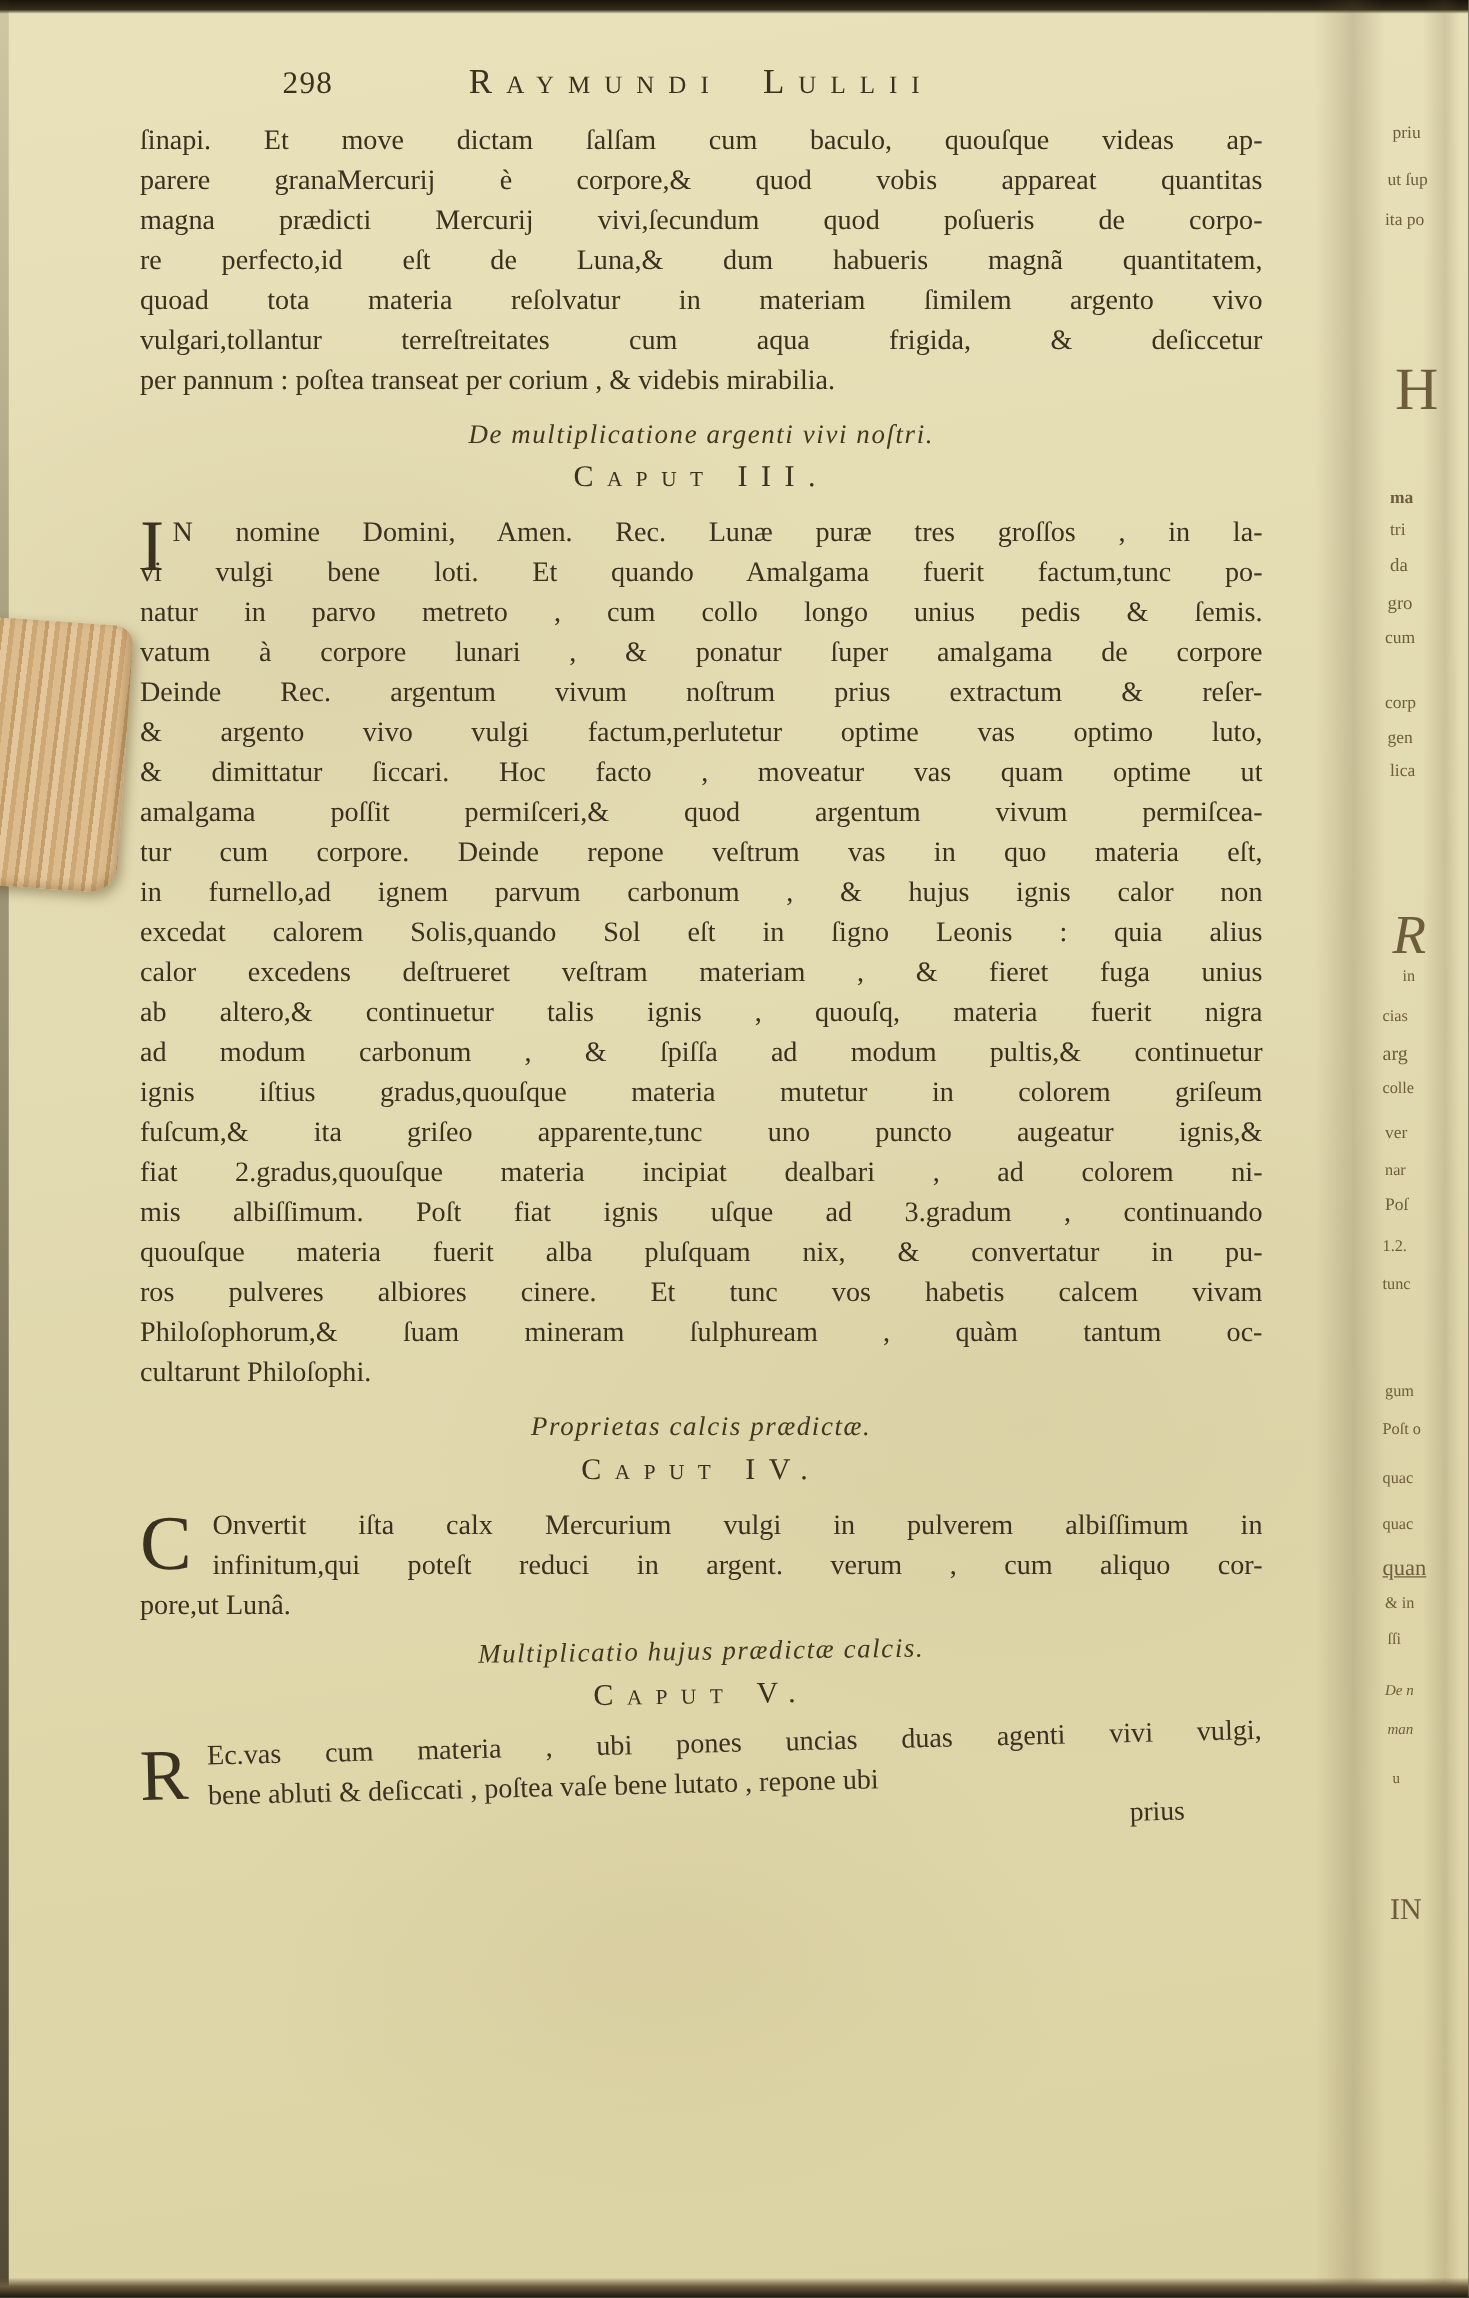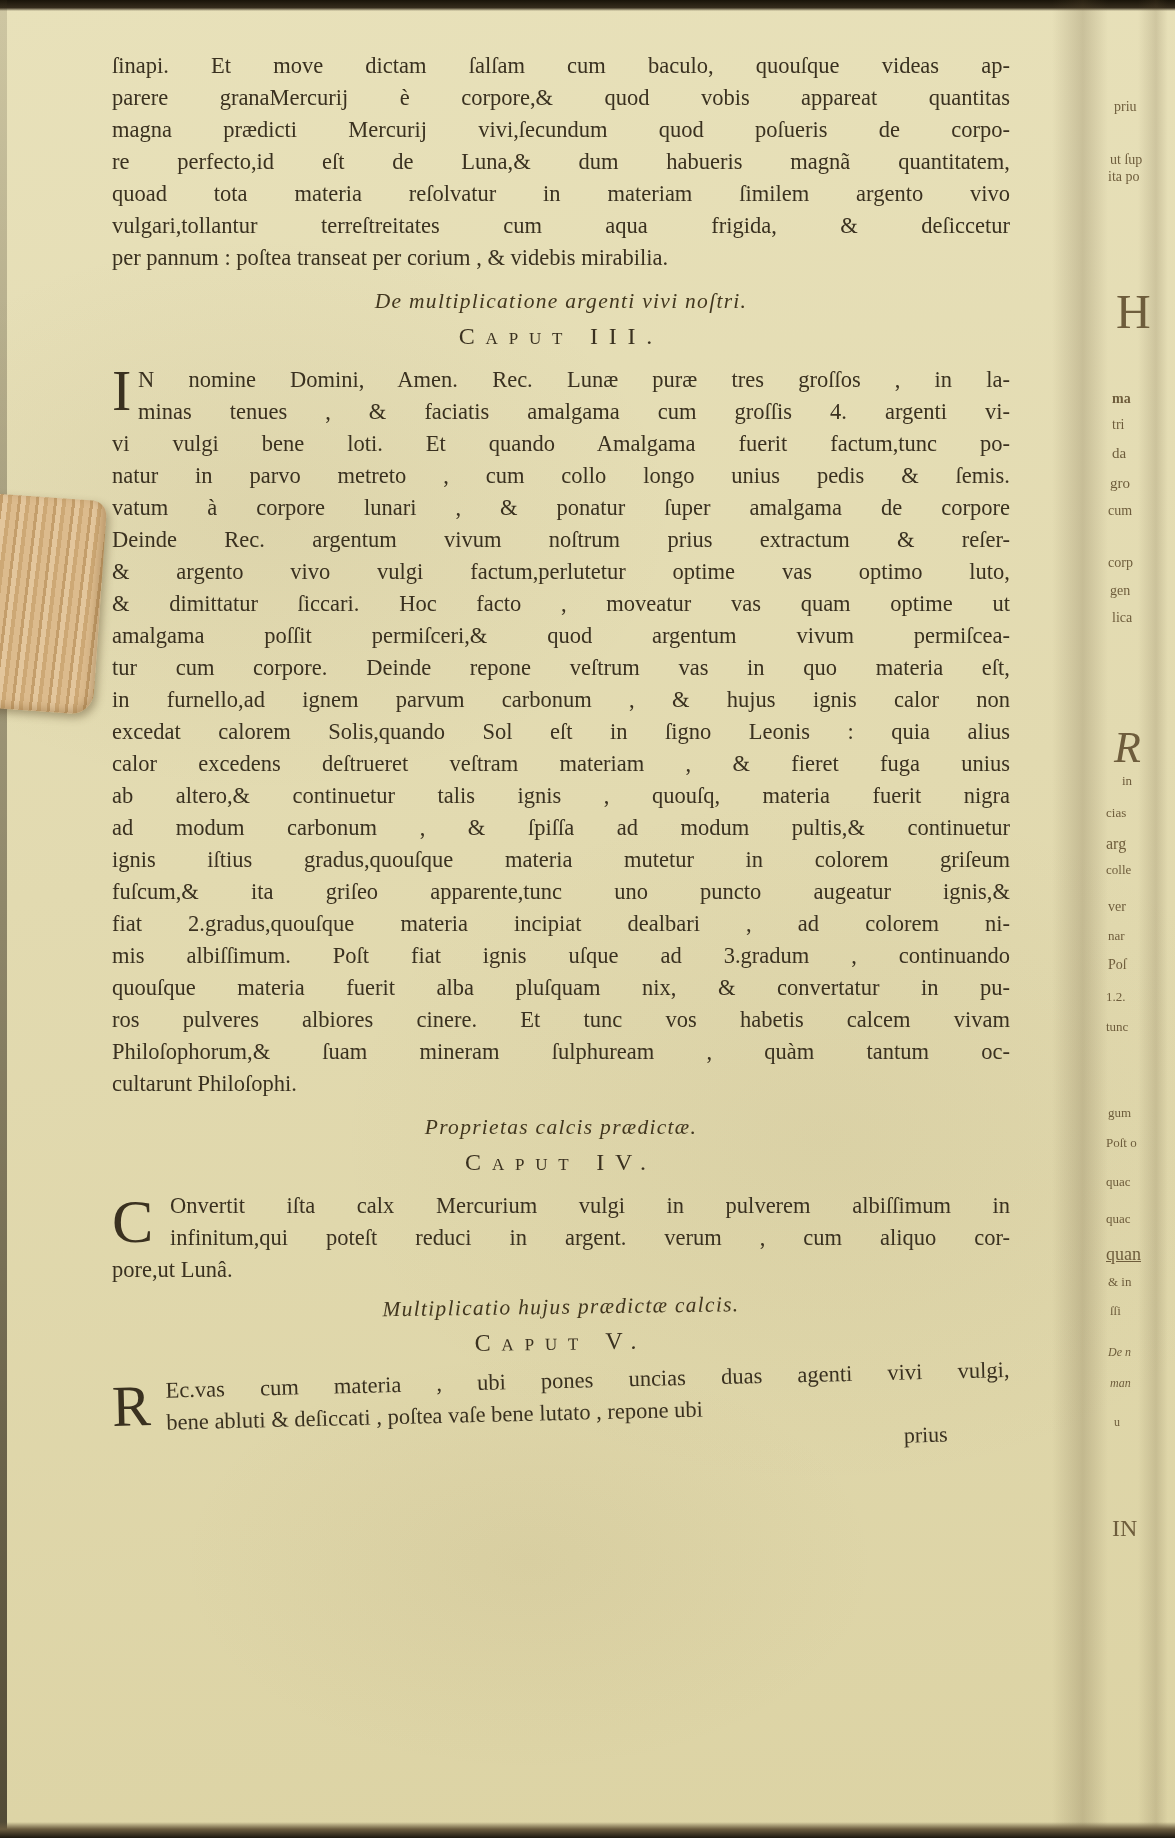--- a/index.html
+++ b/index.html
@@ -66,39 +66,42 @@
 
 <div class="scan">
 
   <div class="edge-top"></div>
   <div class="edge-left"></div>
   <div class="crease-right"></div>
   <div class="crease-right2"></div>
 
   <div class="text-block">
 
+    <div class="header">
+      <span class="pageno">298</span>
+      <span class="running-title">Raymundi Lullii</span>
+    </div>
 
     <div class="para">
         <div class="line">ſinapi.  Et move dictam ſalſam cum baculo, quouſque videas ap-</div>
         <div class="line">parere granaMercurij è corpore,&amp; quod vobis appareat quantitas</div>
         <div class="line">magna prædicti Mercurij vivi,ſecundum quod poſueris de corpo-</div>
         <div class="line">re perfecto,id eſt de Luna,&amp; dum habueris magnã quantitatem,</div>
         <div class="line">quoad tota materia reſolvatur in materiam ſimilem argento vivo</div>
         <div class="line">vulgari,tollantur terreſtreitates cum aqua frigida, &amp; deſiccetur</div>
         <div class="line last">per pannum : poſtea transeat per corium , &amp; videbis mirabilia.</div>
       </div>
 
     <div class="ital-heading">De multiplicatione argenti vivi noſtri.</div>
     <div class="caput">Caput III.</div>
 
     <div class="para dc-i">
       <span class="dropcap">I</span>
       <div>
           <div class="line indent">N nomine Domini, Amen.  Rec. Lunæ puræ tres groſſos , in la-</div>
-          <div class="line indent">minas tenues , &amp; faciatis amalgama cum groſſis 4. argenti vi-</div>
           <div class="line">vi vulgi bene loti.  Et quando Amalgama fuerit factum,tunc po-</div>
           <div class="line">natur in parvo metreto , cum collo longo unius pedis &amp; ſemis.</div>
           <div class="line">vatum à corpore lunari , &amp; ponatur ſuper amalgama de corpore</div>
           <div class="line">Deinde Rec. argentum vivum noſtrum prius extractum &amp; reſer-</div>
           <div class="line">&amp; argento vivo vulgi factum,perlutetur optime vas optimo luto,</div>
           <div class="line">&amp; dimittatur ſiccari.  Hoc facto , moveatur vas quam optime ut</div>
           <div class="line">amalgama poſſit permiſceri,&amp; quod argentum vivum permiſcea-</div>
           <div class="line">tur cum corpore.  Deinde repone veſtrum vas in quo materia eſt,</div>
           <div class="line">in furnello,ad ignem parvum carbonum , &amp; hujus ignis calor non</div>
           <div class="line">excedat calorem Solis,quando Sol eſt in ſigno Leonis : quia alius</div>
@@ -140,21 +143,21 @@
     </div>
 
     <div class="catchword-row">prius</div>
 
   </div>
 
   <div class="bookmark-tab"></div>
 
   <div class="edge-strip">
       <span class="frag" style="top: 100px; left: 14px; font-size: 14px;">priu</span>
-      <span class="frag" style="top: 153px; left: 10px; font-size: 14px; text-align: right;">ut ſup</span>
+      <span class="frag" style="top: 138px; left: 10px; font-size: 14px; text-align: right;">ut ſup</span>
       <span class="frag" style="top: 170px; left: 8px; font-size: 14px;">ita po</span>
       <span class="frag" style="top: 288px; left: 16px; font-size: 48px;">H</span>
       <span class="frag" style="top: 392px; left: 12px; font-size: 14px; font-weight: bold;">ma</span>
       <span class="frag" style="top: 418px; left: 12px; font-size: 14px;">tri</span>
       <span class="frag" style="top: 446px; left: 12px; font-size: 15px;">da</span>
       <span class="frag" style="top: 476px; left: 10px; font-size: 15px;">gro</span>
       <span class="frag" style="top: 504px; left: 8px; font-size: 14px;">cum</span>
       <span class="frag" style="top: 556px; left: 8px; font-size: 14px;">corp</span>
       <span class="frag" style="top: 584px; left: 10px; font-size: 14px;">gen</span>
       <span class="frag" style="top: 611px; left: 12px; font-size: 14px;">lica</span>

